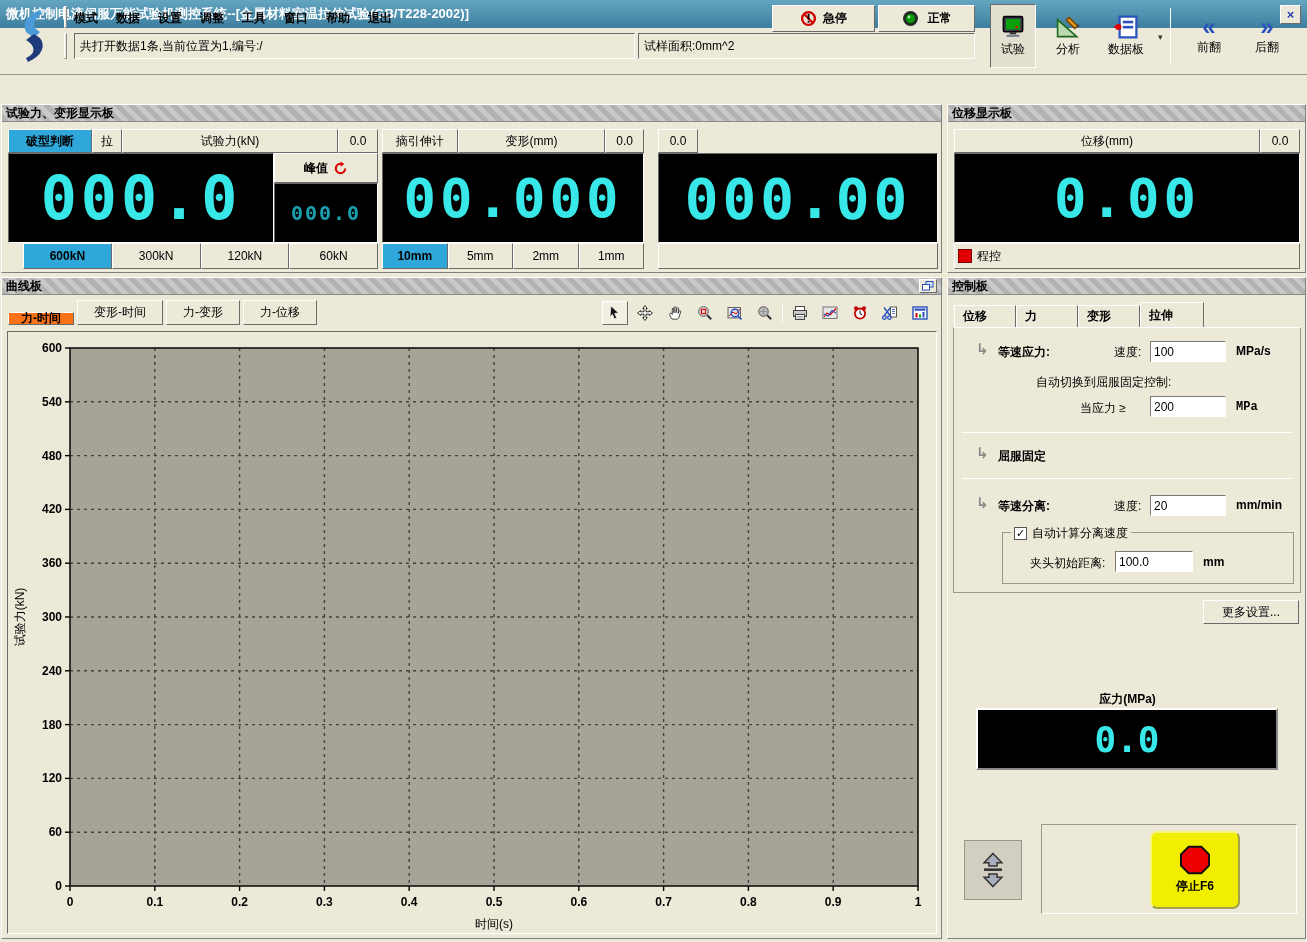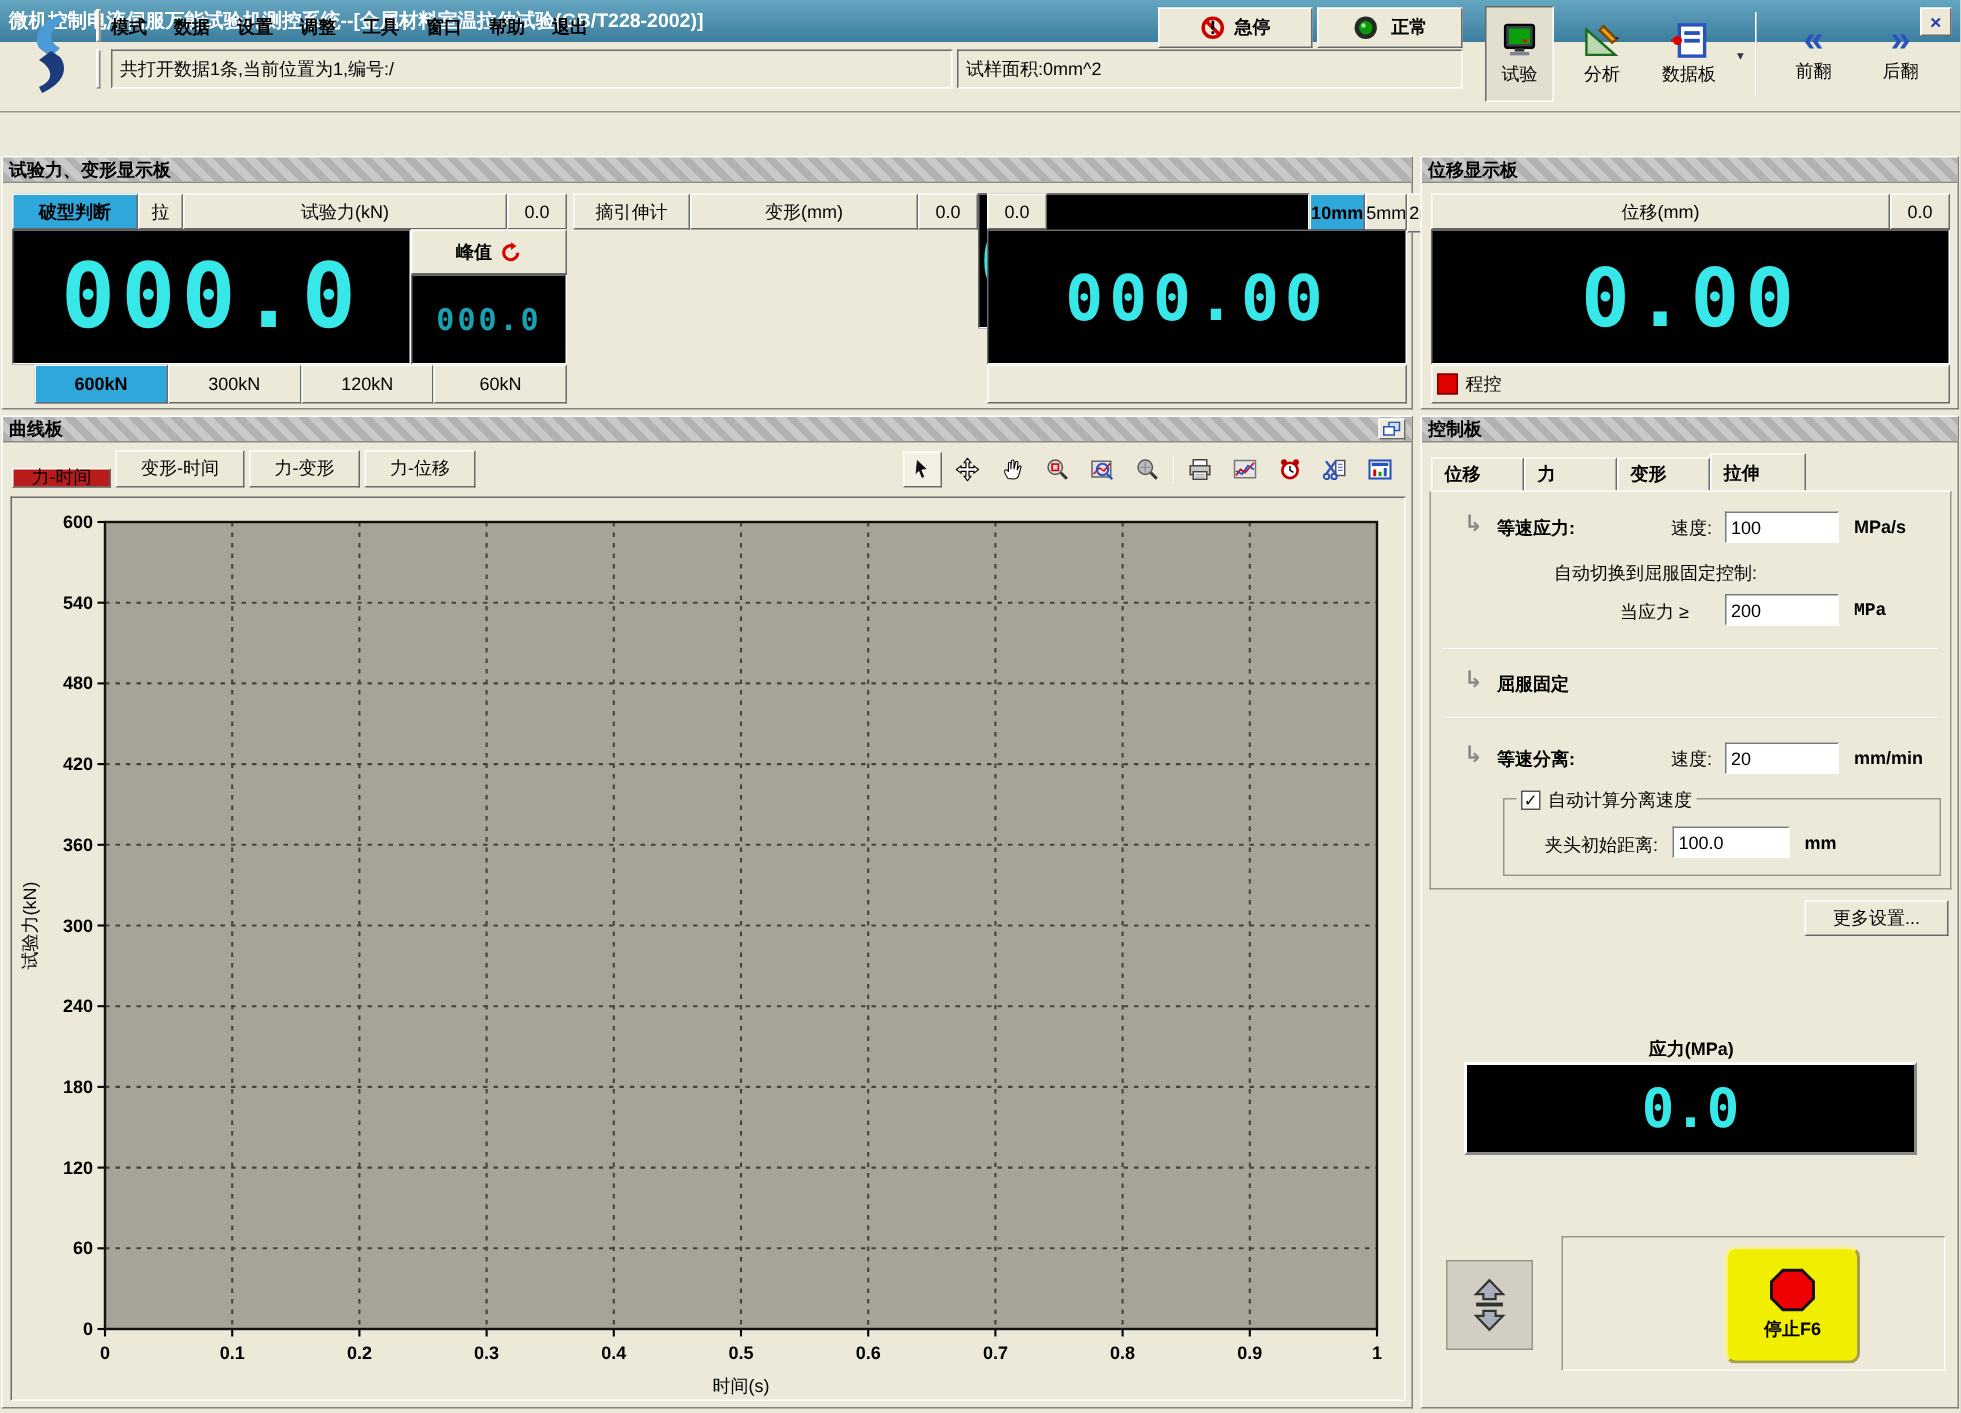--- a/index.html
+++ b/index.html
@@ -14,21 +14,21 @@
   .titlebar{left:0;top:0;width:1307px;height:28px;background:linear-gradient(#64a6c0,#3c7e9e);
             display:flex;align-items:center;padding:0 6px;color:#fff;font-weight:bold;font-size:13px;}
   .panel{border-top:1px solid #fff;border-left:1px solid #fff;border-right:1px solid #808080;border-bottom:1px solid #808080;background:#ece9d8;}
   .phead{height:17px;background:repeating-linear-gradient(45deg,#b2b2b2 0 5px,#c9c9c9 5px 10px);
          border-bottom:1px solid #8a8a8a;display:flex;align-items:center;padding:0 4px;font-weight:bold;}
   .digital{background:#000;border-top:1px solid #6a6a6a;border-left:1px solid #6a6a6a;border-right:1px solid #fff;border-bottom:1px solid #fff;
            color:#38e8e8;font-family:"DejaVu Sans Mono","Liberation Mono",monospace;font-weight:bold;
            display:flex;align-items:center;justify-content:center;letter-spacing:4px;}
   .tab{display:flex;align-items:center;justify-content:center;background:#ece9d8;
        border-top:1px solid #fff;border-left:1px solid #fff;border-right:1px solid #6a6a6a;border-bottom:1px solid #6a6a6a;}
-  .tab.active{background:#b91c1c;font-weight:normal;margin-top:12px;}
+  .tab.active{background:#f97316;font-weight:bold;margin-top:12px;}
   .ctab{display:flex;align-items:center;justify-content:flex-start;padding-left:8px;background:#ece9d8;
         border-top:1px solid #fff;border-left:1px solid #fff;border-right:1px solid #6a6a6a;font-weight:bold;}
   .ctab.active{border-bottom:none;background:#ece9d8;font-weight:bold;}
   .ico{display:flex;align-items:center;justify-content:center;}
   .tbbtn{display:flex;flex-direction:column;align-items:center;justify-content:center;gap:2px;}
   .pressed{border-top:1px solid #6a6a6a;border-left:1px solid #6a6a6a;border-right:1px solid #fff;border-bottom:1px solid #fff;background:#e2dfcf;}
   input.field{height:21px;font:12px "Liberation Sans",sans-serif;padding:1px 3px;background:#fff;
         border-top:1px solid #7a7a7a;border-left:1px solid #7a7a7a;border-right:1px solid #fff;border-bottom:1px solid #fff;}
   .grip{width:3px;height:100%;border-top:1px solid #fff;border-left:1px solid #fff;border-right:1px solid #8a8a8a;border-bottom:1px solid #8a8a8a;background:#ece9d8;}
   .chk{width:13px;height:13px;background:#fff;border:1px solid #555;display:flex;align-items:center;justify-content:center;font-weight:bold;font-size:11px;}
@@ -192,21 +192,21 @@
           </span>
         <span class="out btn" style="flex:1;">
           <span>120kN</span>
           </span>
         <span class="out btn" style="flex:1;">
           <span>60kN</span>
           </span>
       </div>
     </div>
 
-    <div class="abs" style="left:380px;top:24px;width:262px;height:140px;display:flex;flex-direction:row;">
+    <div class="abs" style="left:380px;top:24px;width:262px;height:140px;display:flex;flex-direction:column;">
       <div style="display:flex;height:24px;">
         <span class="out btn" style="width:78px;">
           <span>摘引伸计</span>
           </span>
         <span class="out btn" style="width:152px;">
           <span>变形(mm)</span>
           </span>
         <span class="out btn" style="width:40px;">
           <span>0.0</span>
           </span>
@@ -229,21 +229,21 @@
           </span>
       </div>
     </div>
 
     <div class="abs" style="left:656px;top:24px;width:280px;height:140px;display:flex;flex-direction:column;">
       <div style="display:flex;height:24px;">
         <span class="out btn" style="width:40px;">
           <span>0.0</span>
           </span>
       </div>
-      <div class="digital" style="height:90px;font-size:42px;">
+      <div class="digital" style="height:90px;font-size:56px;">
         <span>000.00</span>
       </div>
       <div class="out" style="height:26px;"></div>
     </div>
   </div>
 
   <div class="abs panel" style="left:947px;top:104px;width:359px;height:169px;">
     <div class="phead">
       <span>位移显示板</span>
     </div>

